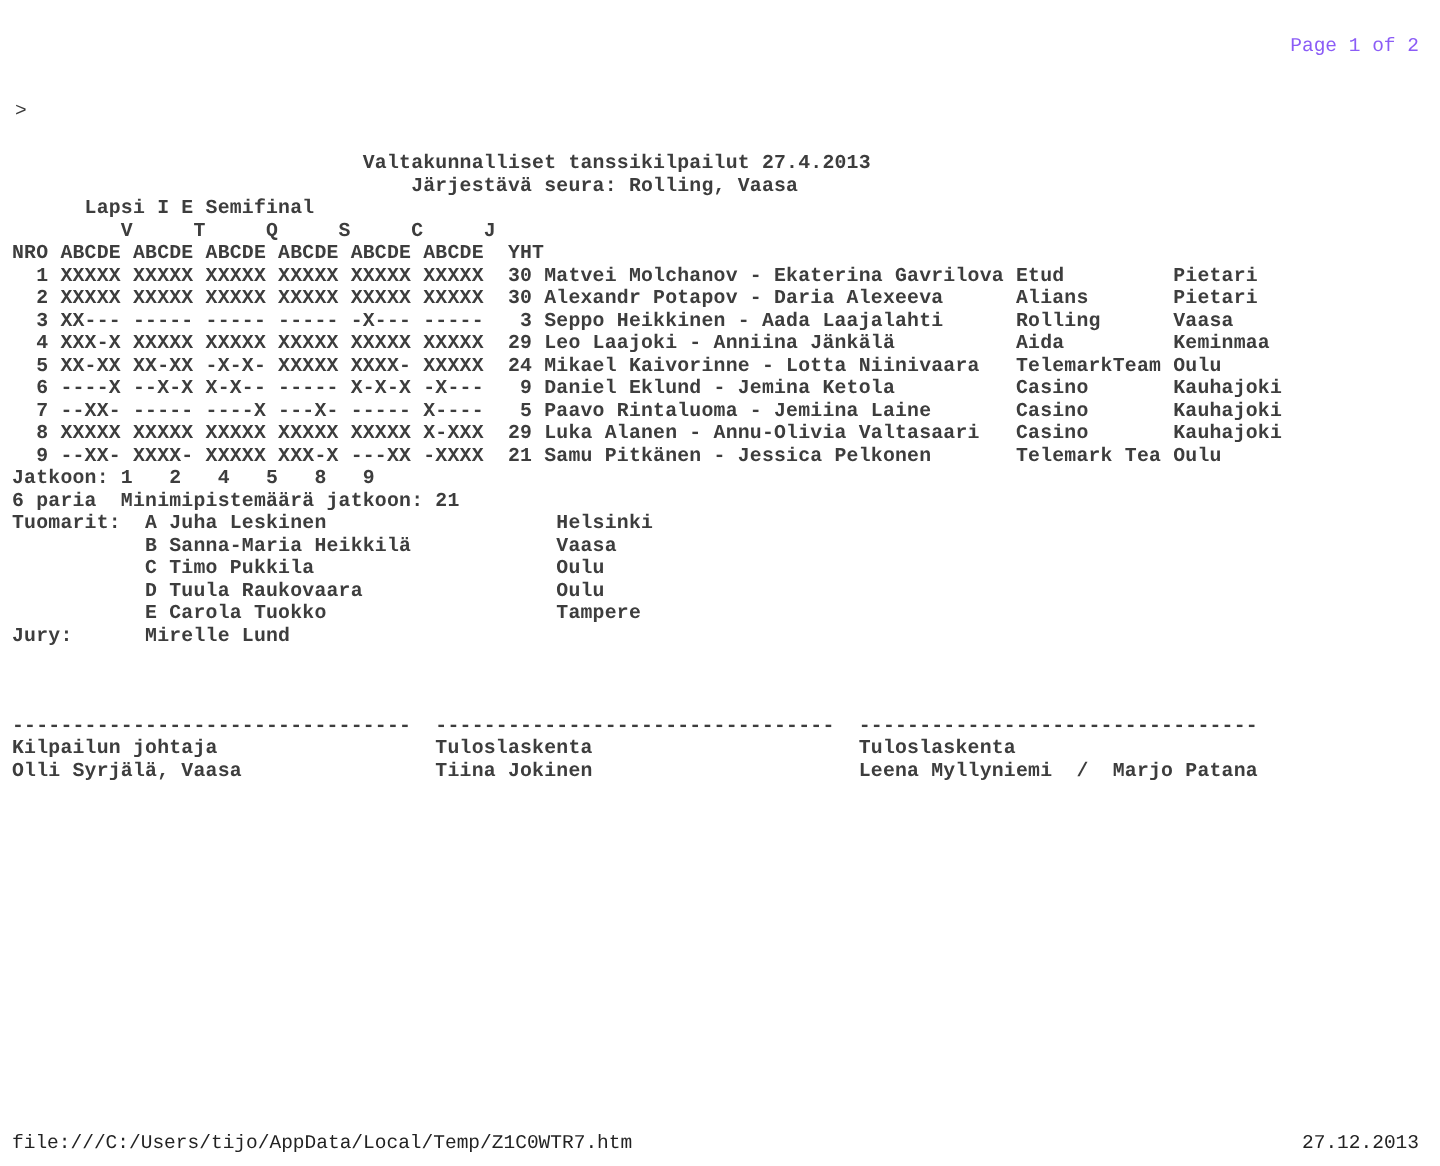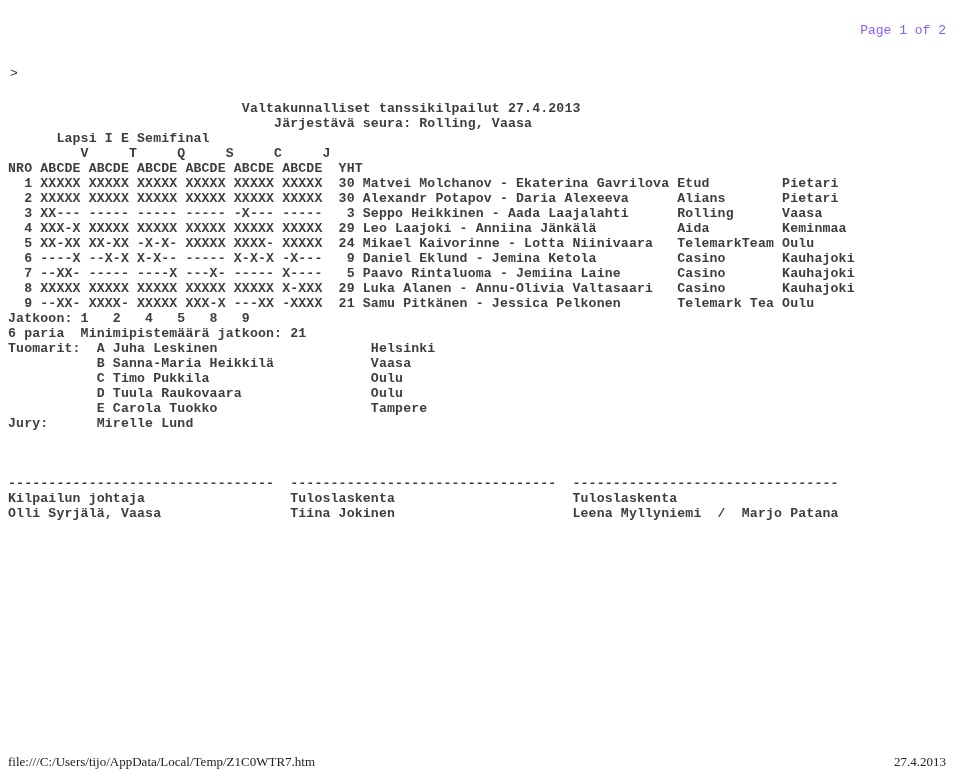--- a/index.html
+++ b/index.html
@@ -29,21 +29,21 @@
     color: #8b5cf6;
     text-align: right;
     white-space: pre;
   }
   .print-footer {
     position: absolute;
     bottom: 6px;
     left: 8px;
     right: 14px;
     height: 18px;
-    font-family: Liberation Serif, serif;
+    font-family: Liberation Mono, monospace;
     font-size: 13px;
     line-height: 18px;
     color: #222;
   }
   .print-footer .pf-left  { float: left;  white-space: pre; }
   .print-footer .pf-right { float: right; white-space: pre; }
 
   
   .doc-body {
     position: absolute;
@@ -110,14 +110,14 @@
 
 
 ---------------------------------  ---------------------------------  ---------------------------------
 Kilpailun johtaja                  Tuloslaskenta                      Tuloslaskenta
 Olli Syrjälä, Vaasa                Tiina Jokinen                      Leena Myllyniemi  /  Marjo Patana</pre>
 
 </div>
 
 <div class="print-footer">
   <span class="pf-left">file:///C:/Users/tijo/AppData/Local/Temp/Z1C0WTR7.htm</span>
-  <span class="pf-right">27.4.2013</span>
+  <span class="pf-right">27.12.2013</span>
 </div>
 
 </body></html>

